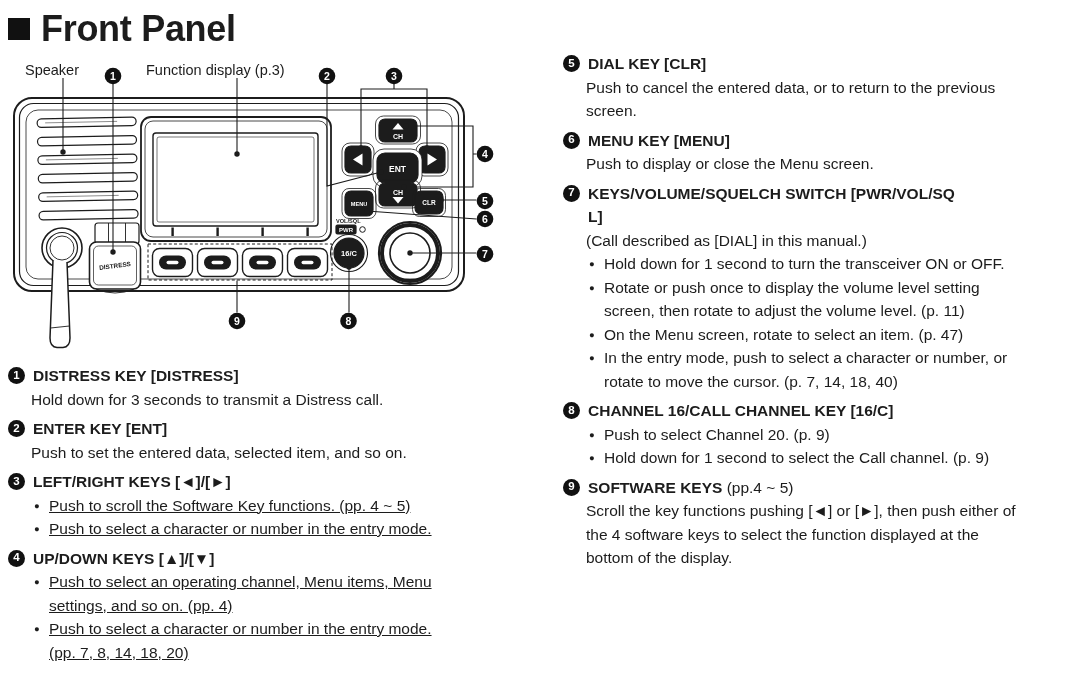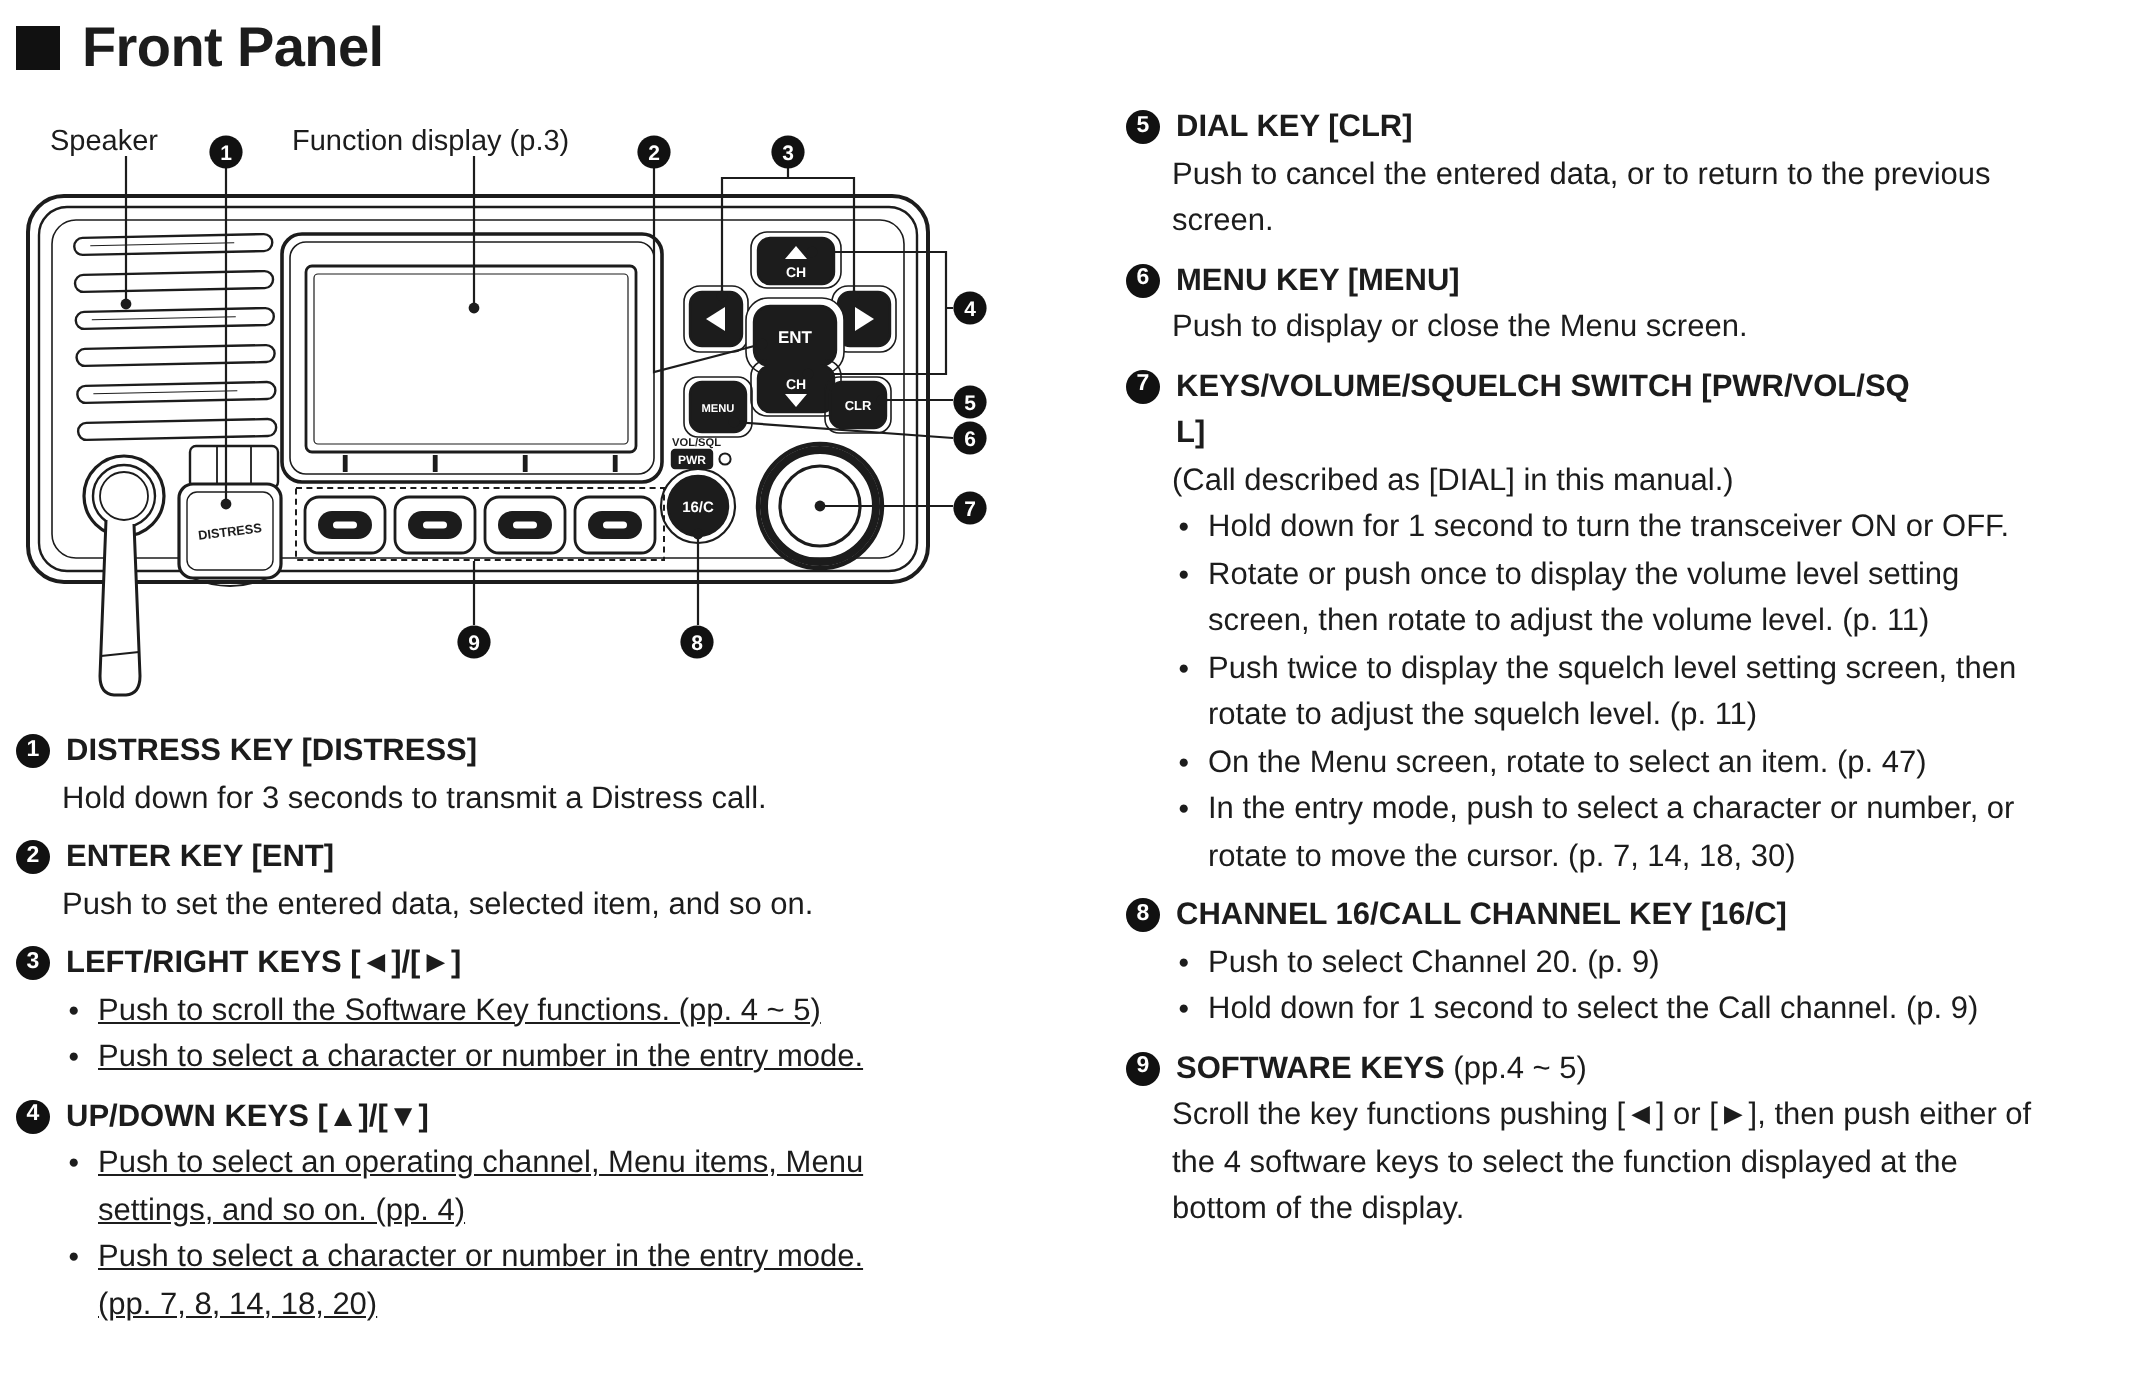--- a/index.html
+++ b/index.html
@@ -2,21 +2,21 @@
 <html><head>
 <meta charset="utf-8">
 <style>
   html,body { margin:0; padding:0; background:#fff; }
   .page {
     position:relative; width:1077px; height:694px; background:#fff;
     font-family:"Liberation Sans", sans-serif; color:#1c1c1c; overflow:hidden;
   }
   .title-row { position:absolute; left:8px; top:8px; display:flex; align-items:center; gap:11px; }
   .title-square { width:22px; height:22px; background:#111; }
-  .page-title { font-size:28px; font-weight:700; margin:0; letter-spacing:-0.3px; }
+  .page-title { font-size:36px; font-weight:700; margin:0; letter-spacing:-0.3px; }
 
   .diagram-wrap { position:absolute; left:0; top:56px; width:540px; height:302px; }
   svg { font-family:"Liberation Sans", sans-serif; }
 
   .col { position:absolute; font-size:15.5px; line-height:23.5px; }
   #col-left  { left:8px;  top:364px; width:450px; }
   #col-right { left:563px; top:52px;  width:455px; }
 
   .section { margin-bottom:6px; }
   .heading { display:flex; gap:8px; font-weight:700; }
@@ -269,23 +269,22 @@
     </section>
 
     <section class="section">
       <div class="heading">
         <span class="cnum">7</span>
         <span class="htext break-heading">KEYS/VOLUME/SQUELCH SWITCH [PWR/VOL/SQL]</span>
       </div>
       <p class="para">(Call described as [DIAL] in this manual.)</p>
       <div class="bullet"><span>Hold down for 1 second to turn the transceiver ON or OFF.</span></div>
       <div class="bullet"><span>Rotate or push once to display the volume level setting screen, then rotate to adjust the volume level. (p. 11)</span></div>
-      <div class="bullet"><span>Push twice to display the squelch level setting screen, then rotate to adjust the squelch level. (p. 11)</span></div>
       <div class="bullet"><span>On the Menu screen, rotate to select an item. (p. 47)</span></div>
-      <div class="bullet"><span>In the entry mode, push to select a character or number, or rotate to move the cursor. (p. 7, 14, 18, 30)</span></div>
+      <div class="bullet"><span>In the entry mode, push to select a character or number, or rotate to move the cursor. (p. 7, 14, 18, 40)</span></div>
     </section>
 
     <section class="section">
       <div class="heading">
         <span class="cnum">8</span>
         <span class="htext">CHANNEL 16/CALL CHANNEL KEY [16/C]</span>
       </div>
       <div class="bullet"><span>Push to select Channel 20. (p. 9)</span></div>
       <div class="bullet"><span>Hold down for 1 second to select the Call channel. (p. 9)</span></div>
     </section>

